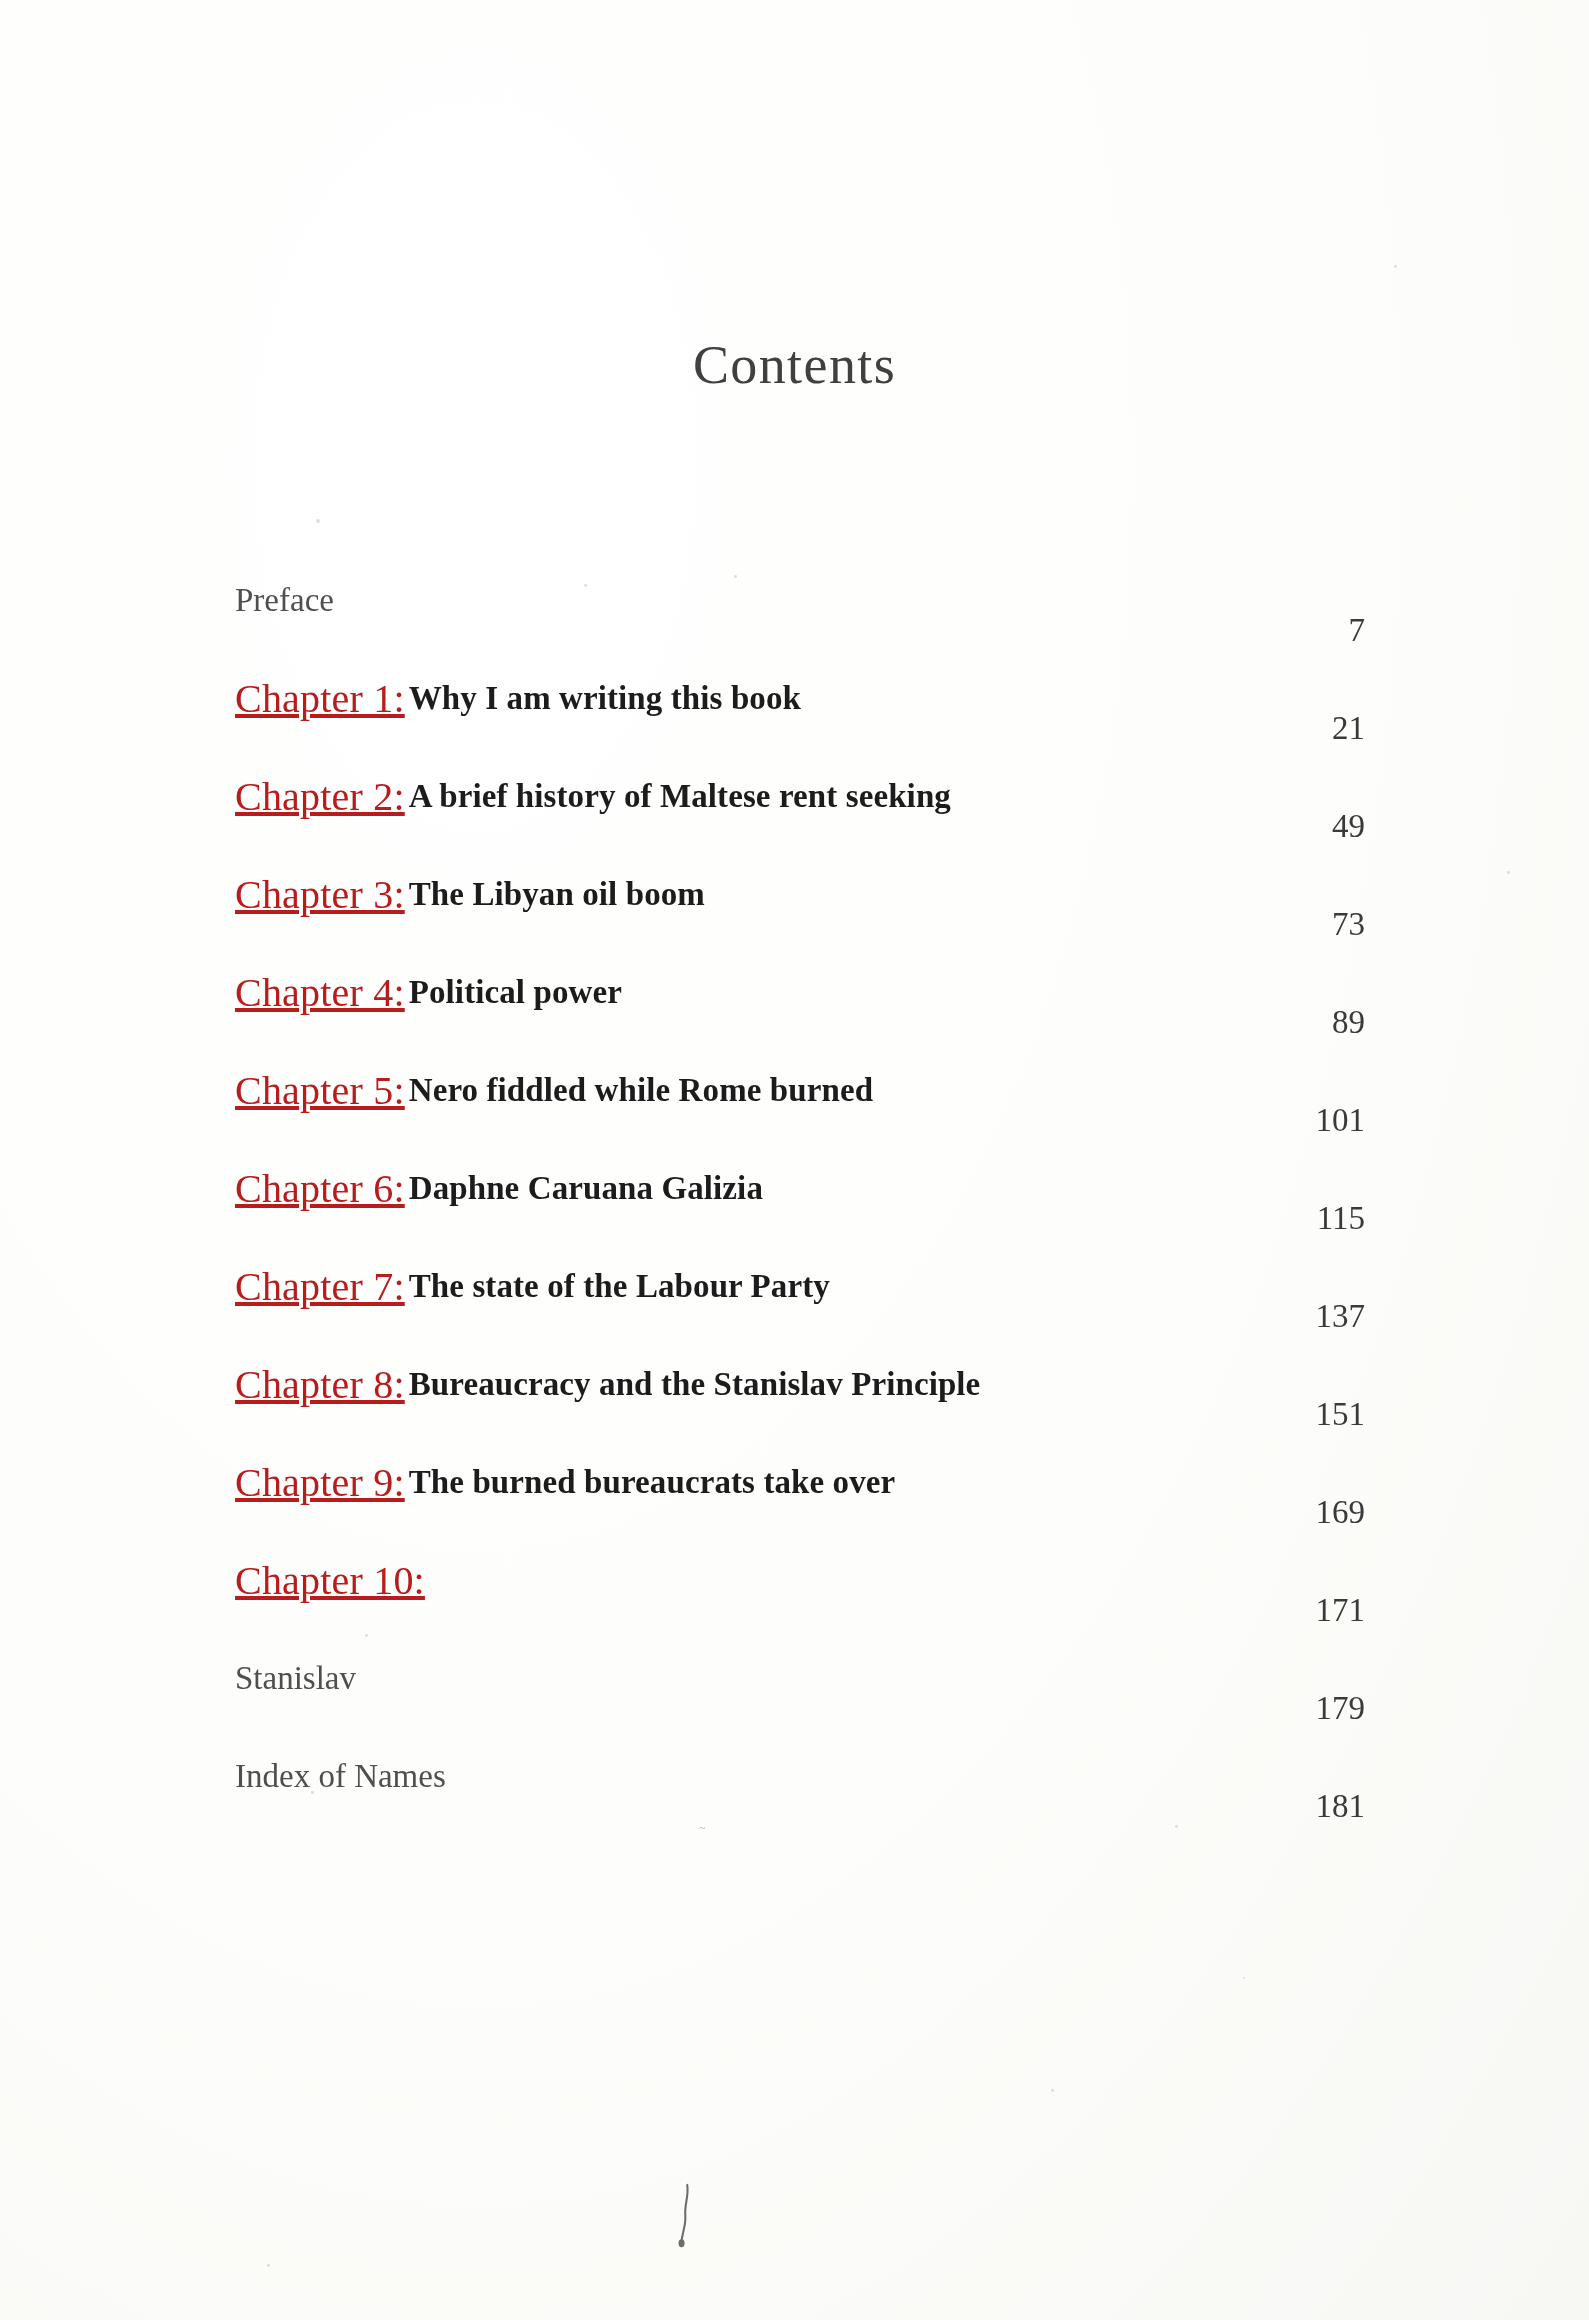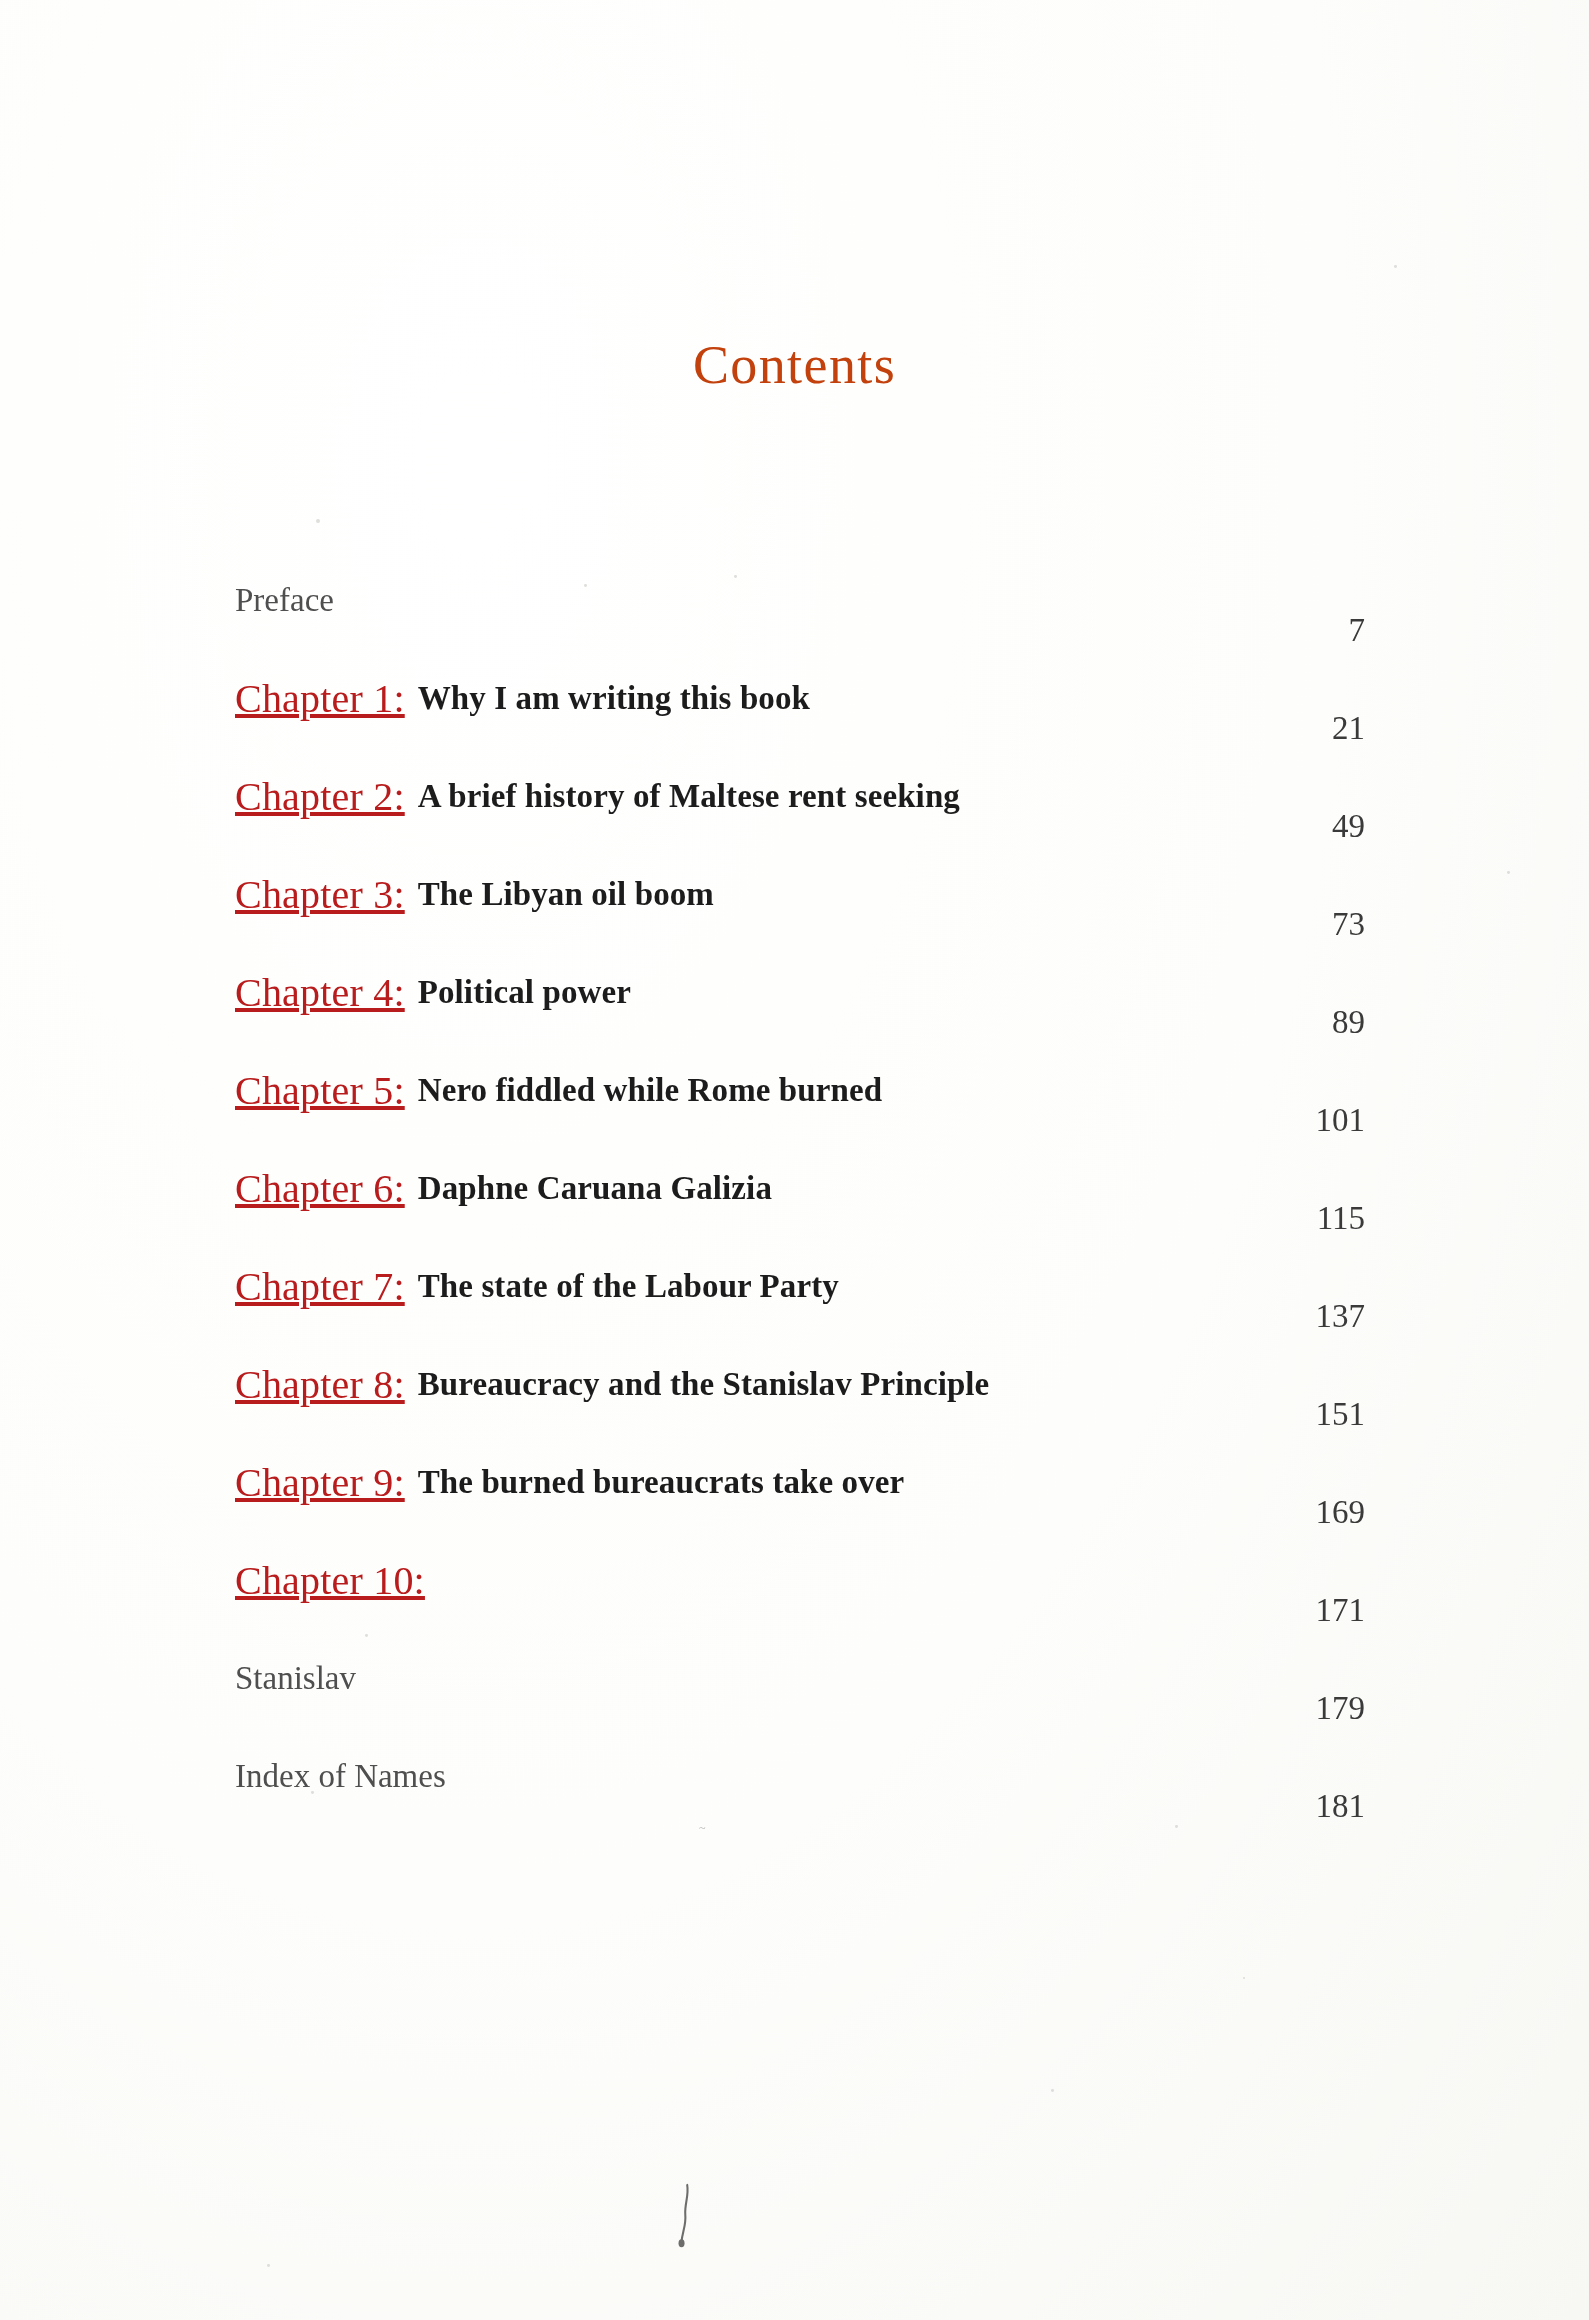--- a/index.html
+++ b/index.html
@@ -33,21 +33,21 @@
   }
 
   .contents-title {
     position: absolute;
     top: 334px;
     left: 0;
     width: 1589px;
     text-align: center;
     font-size: 54px;
     letter-spacing: 1.4px;
-    color: #c2410c;
+    color: #404040;
     font-weight: 400;
   }
 
   .toc {
     position: absolute;
     left: 235px;
     top: 551px;
     width: 1130px;
   }
 
@@ -70,21 +70,21 @@
     white-space: nowrap;
     letter-spacing: 0.2px;
     text-decoration: underline;
   }
 
   .toc-title {
     font-size: 33px;
     font-weight: 700;
     color: #1c1c1c;
     white-space: nowrap;
-    margin-left: 13px;
+    margin-left: 4px;
     letter-spacing: 0.1px;
   }
 
   .toc-page {
     position: absolute;
     right: 0;
     bottom: 0;
     width: 113px;
     text-align: right;
     font-size: 33px;

